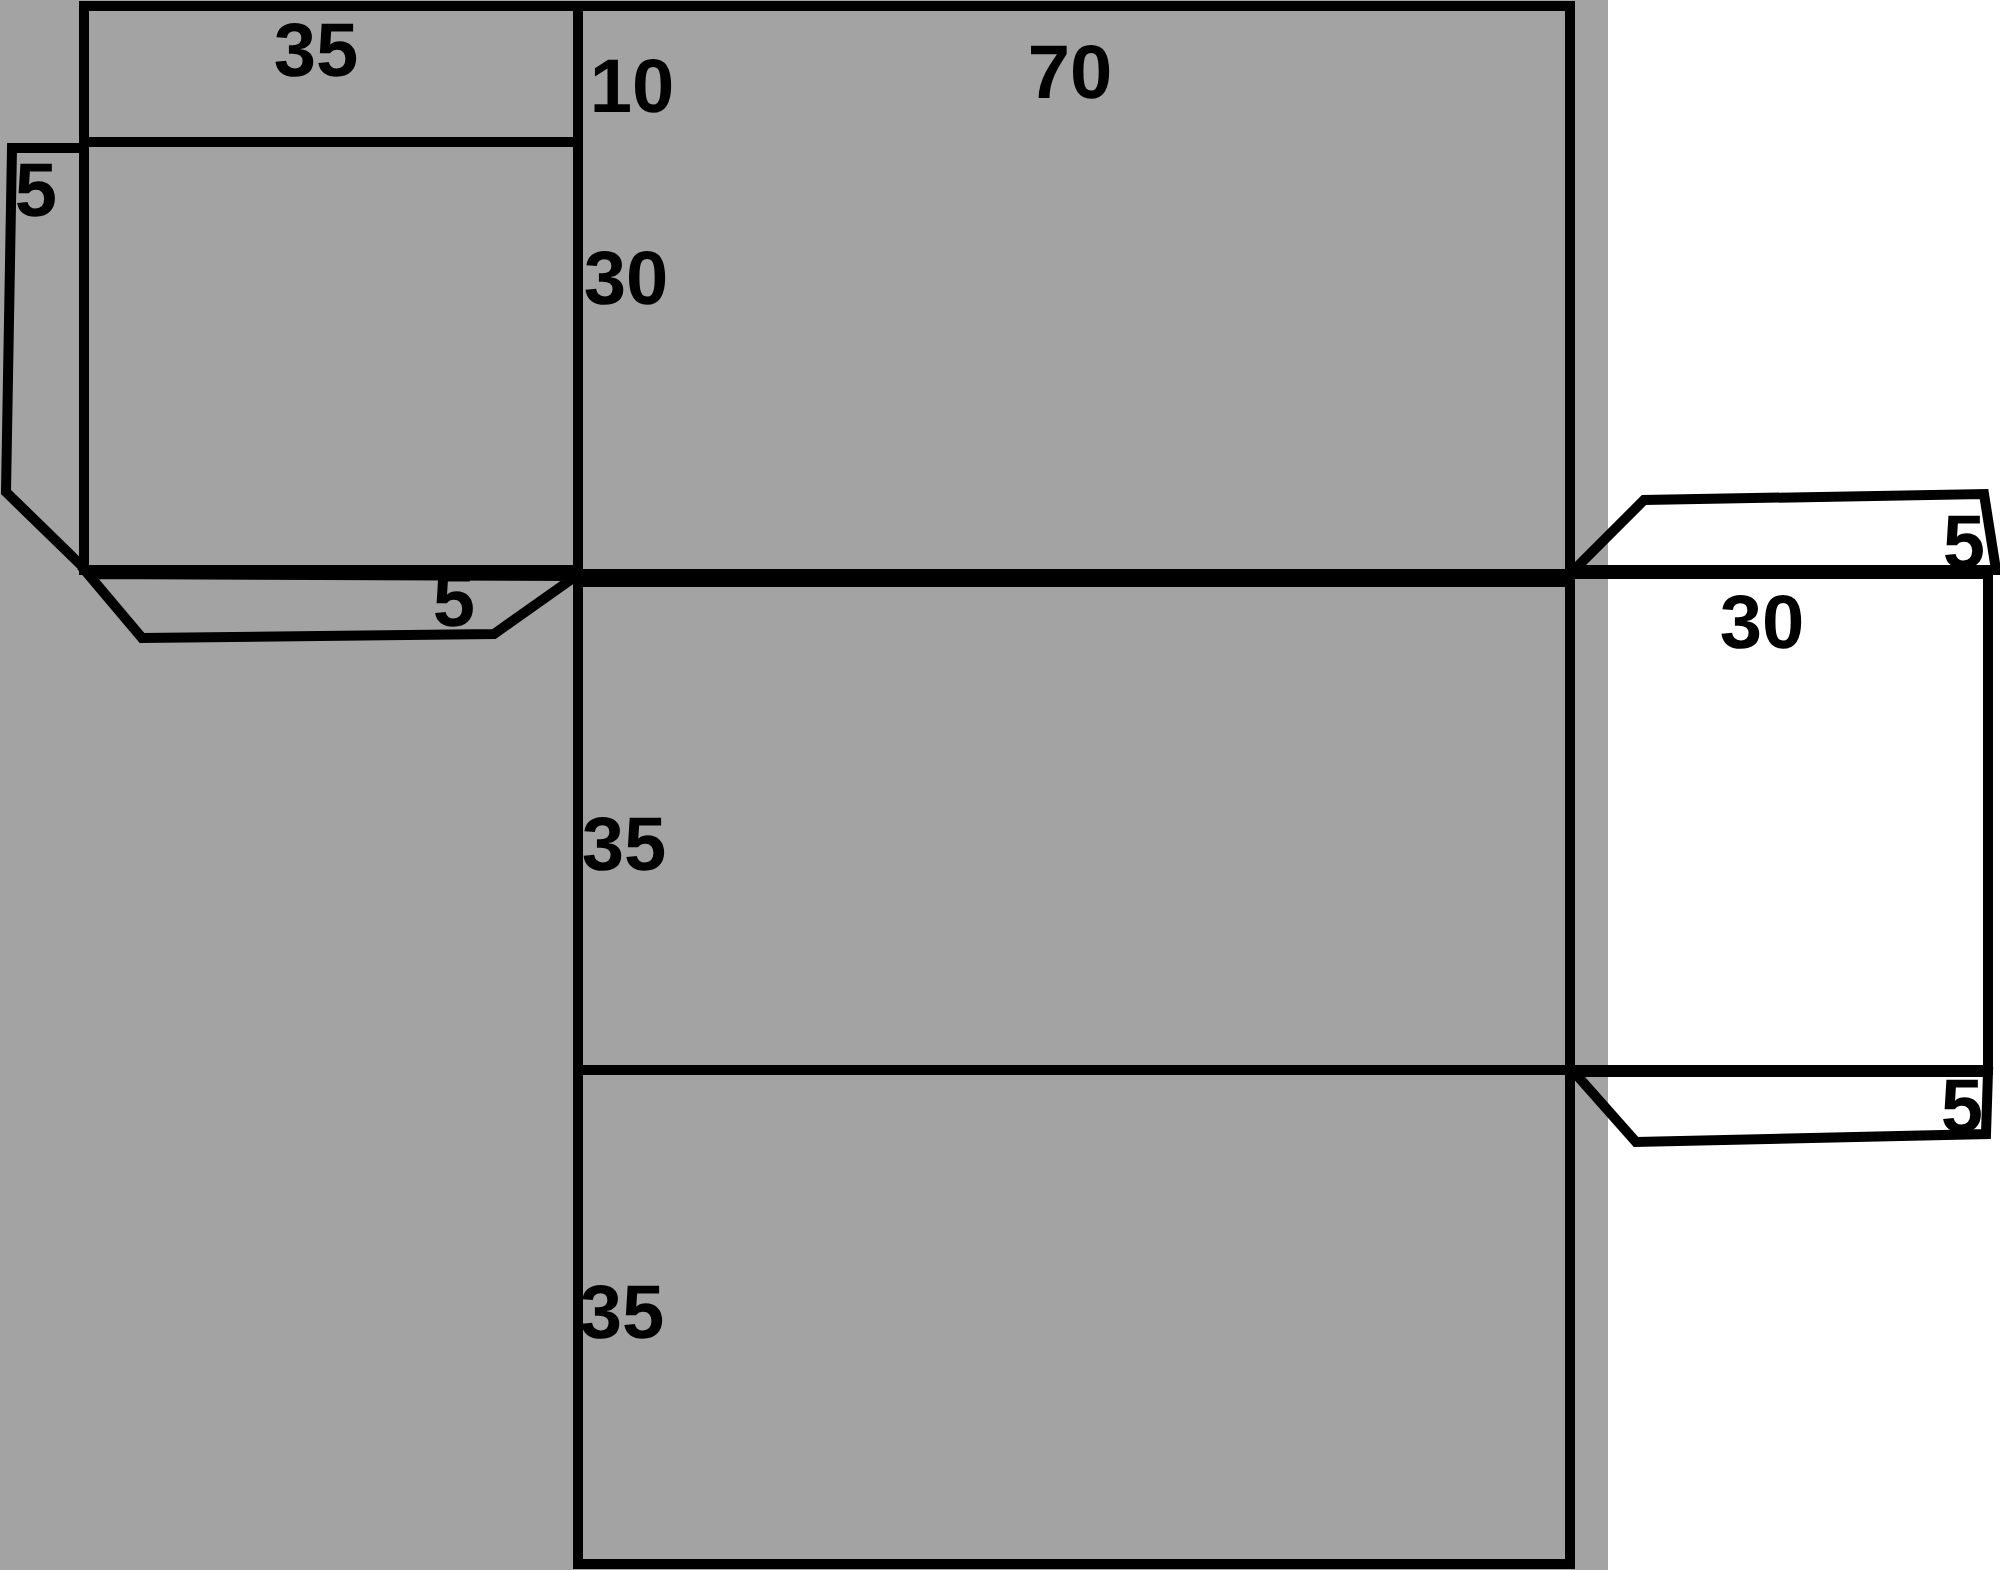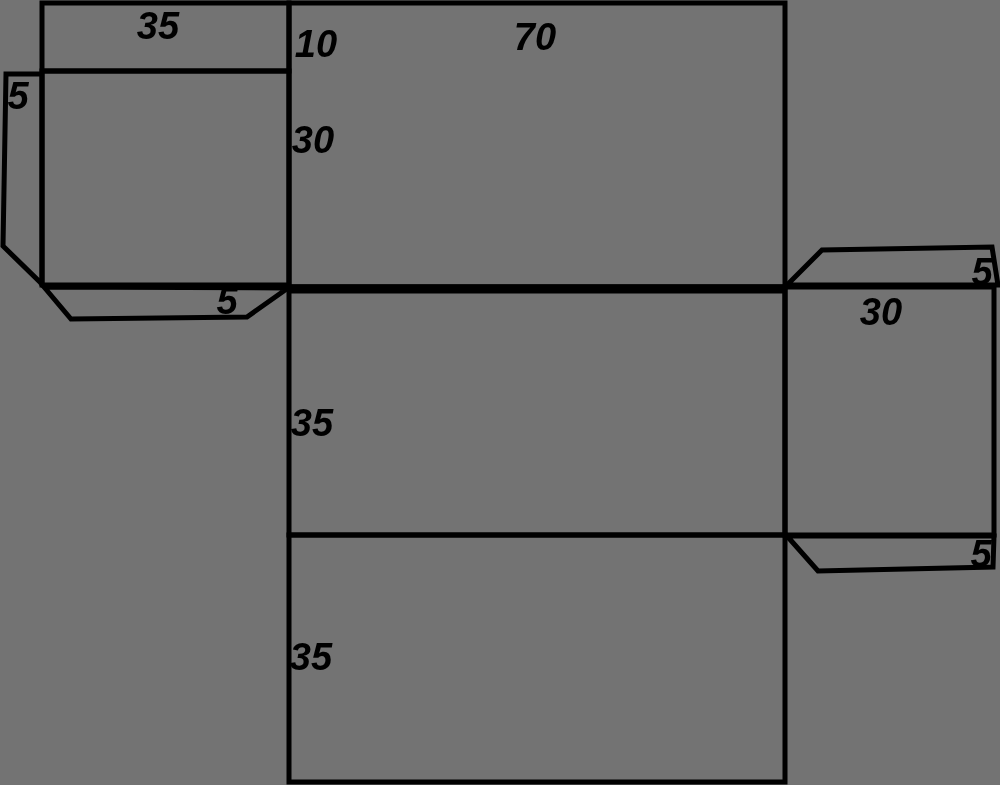--- a/index.html
+++ b/index.html
@@ -5,24 +5,23 @@
   html, body {
     margin: 0;
     padding: 0;
     width: 1000px;
     height: 785px;
     background: #ffffff;
     overflow: hidden;
   }
   .stage {
     position: relative;
-    width: 1000px;
+    width: 804px;
     height: 785px;
-    background: #737373;
-    font-style: italic;
+    background: #a3a3a3;
   }
   svg text {
     font-family: "Liberation Sans", "DejaVu Sans", sans-serif;
     font-weight: 700;
     font-size: 38px;
   }
 </style>
 </head>
 <body>
 

